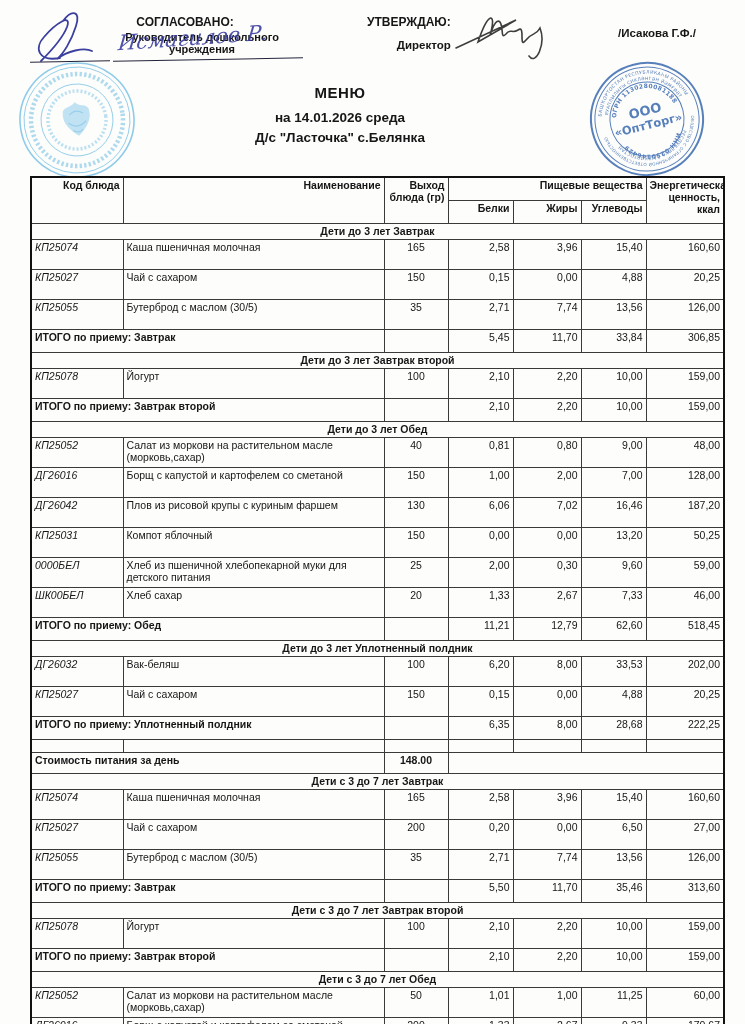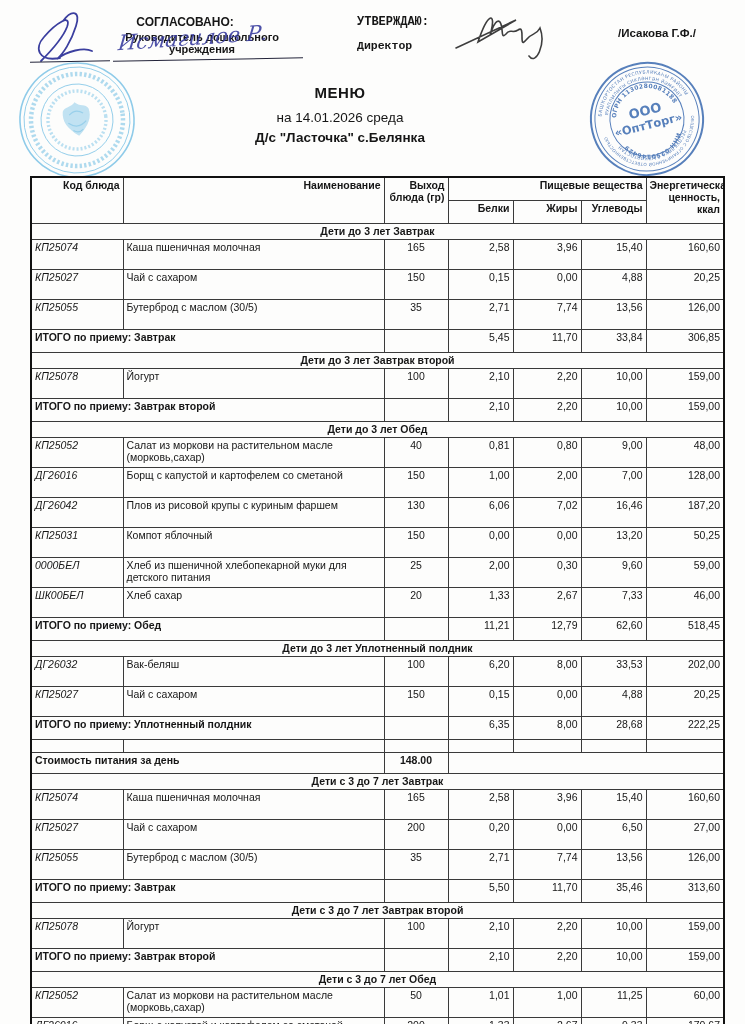--- a/index.html
+++ b/index.html
@@ -3,39 +3,39 @@
 <meta charset="utf-8">
 <style>
   html,body{margin:0;padding:0;background:#ffffff;}
   .page{position:relative;width:745px;height:1024px;background:#fdfdfc;overflow:hidden;
         font-family:"Liberation Sans", sans-serif;color:#161616;}
 
   
   .approved{position:absolute;left:62px;top:15px;width:246px;text-align:center;}
   .approved .lbl{font-size:12px;font-weight:bold;}
   .approved .role{font-size:11px;font-weight:bold;margin-top:2px;padding-left:34px;}
-  .confirm{position:absolute;left:357px;top:15px;text-align:left;font-family:Liberation Mono, monospace;}
+  .confirm{position:absolute;left:367px;top:15px;text-align:right;}
   .confirm .lbl{font-size:12px;font-weight:bold;}
   .confirm .role{font-size:11.5px;font-weight:bold;margin-top:10px;}
   .director-name{position:absolute;left:618px;top:27px;font-size:11.5px;font-weight:bold;}
 
   .sig-underline-1{position:absolute;left:30px;top:61px;width:80px;border-bottom:1.6px solid #23243a;transform:rotate(-1deg);}
   .sig-underline-2{position:absolute;left:113px;top:59px;width:190px;border-bottom:1.6px solid #23243a;transform:rotate(-1deg);}
   .hand-name{position:absolute;left:118px;top:26px;font-family:"DejaVu Serif", serif;font-style:italic;
              font-size:21px;color:var(--ink-blue,#3b3f9f);transform:rotate(-4deg) skewX(-10deg);white-space:nowrap;opacity:.9;}
   .sig-left-svg{position:absolute;left:26px;top:6px;}
   .sig-dir-svg{position:absolute;left:452px;top:4px;}
 
   .stamp-left-svg{position:absolute;left:10px;top:56px;opacity:.85;}
   .stamp-right-svg{position:absolute;left:580px;top:56px;opacity:.9;}
 
   
   .titleblock{position:absolute;left:16px;top:84px;width:648px;text-align:center;}
   .titleblock .t1{font-size:15px;font-weight:bold;letter-spacing:.5px;}
-  .titleblock .t2{font-size:13.5px;font-weight:normal;margin-top:9px;}
+  .titleblock .t2{font-size:13.5px;font-weight:bold;margin-top:9px;}
   .titleblock .t3{font-size:13.5px;font-weight:bold;margin-top:5px;}
 
   
   table.menu{position:absolute;left:30px;top:176px;width:693px;border-collapse:collapse;table-layout:fixed;
              border:2px solid #111;}
   table.menu th, table.menu td{border:1px solid #3a3a3a;padding:1px 3px;vertical-align:top;
              font-size:10.5px;overflow:hidden;}
   thead th{font-weight:bold;text-align:right;vertical-align:middle;border:1.4px solid #222;}
   .th-code{font-size:11px;padding:0 22px;}
   .th-name{font-size:13px;}

